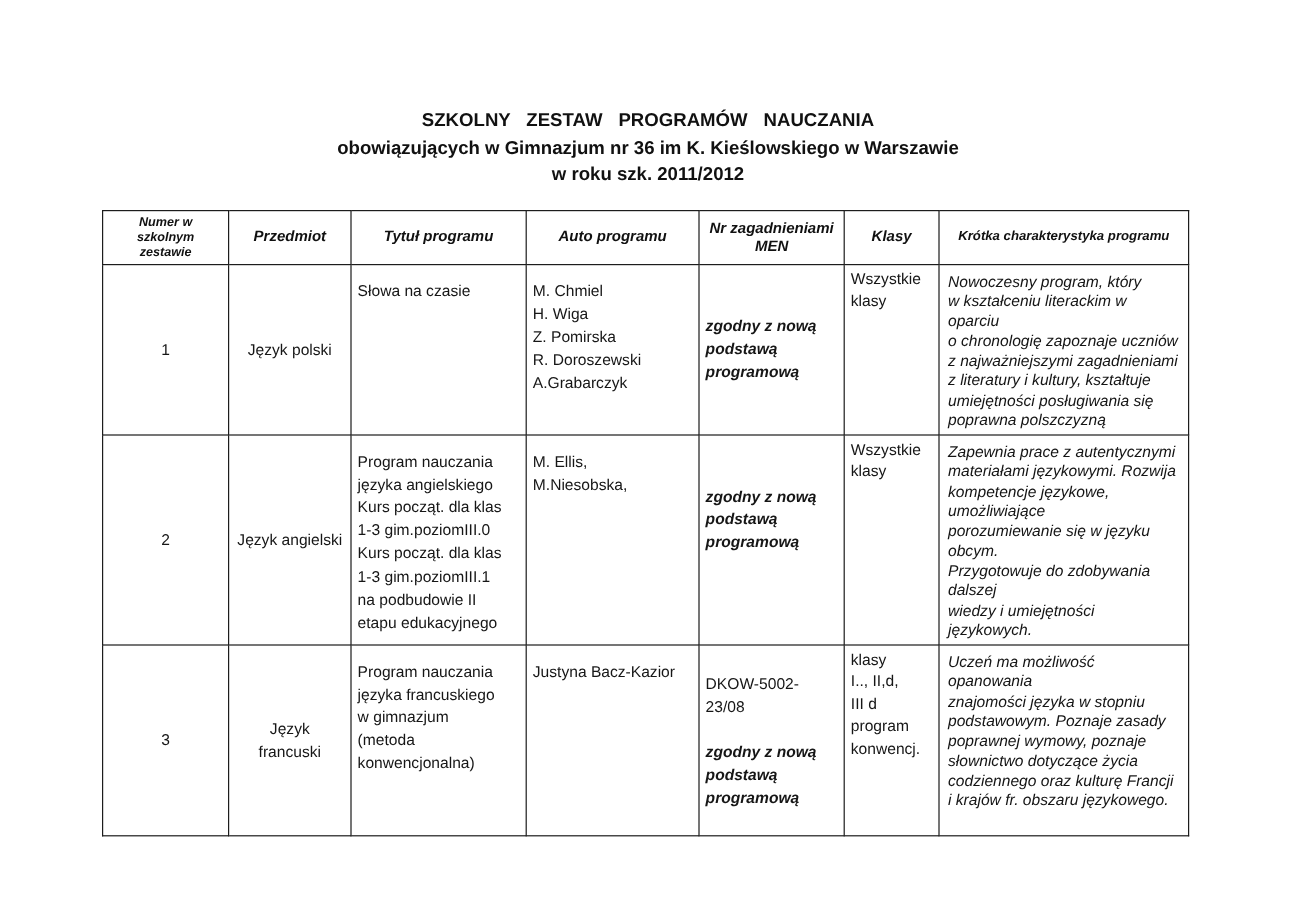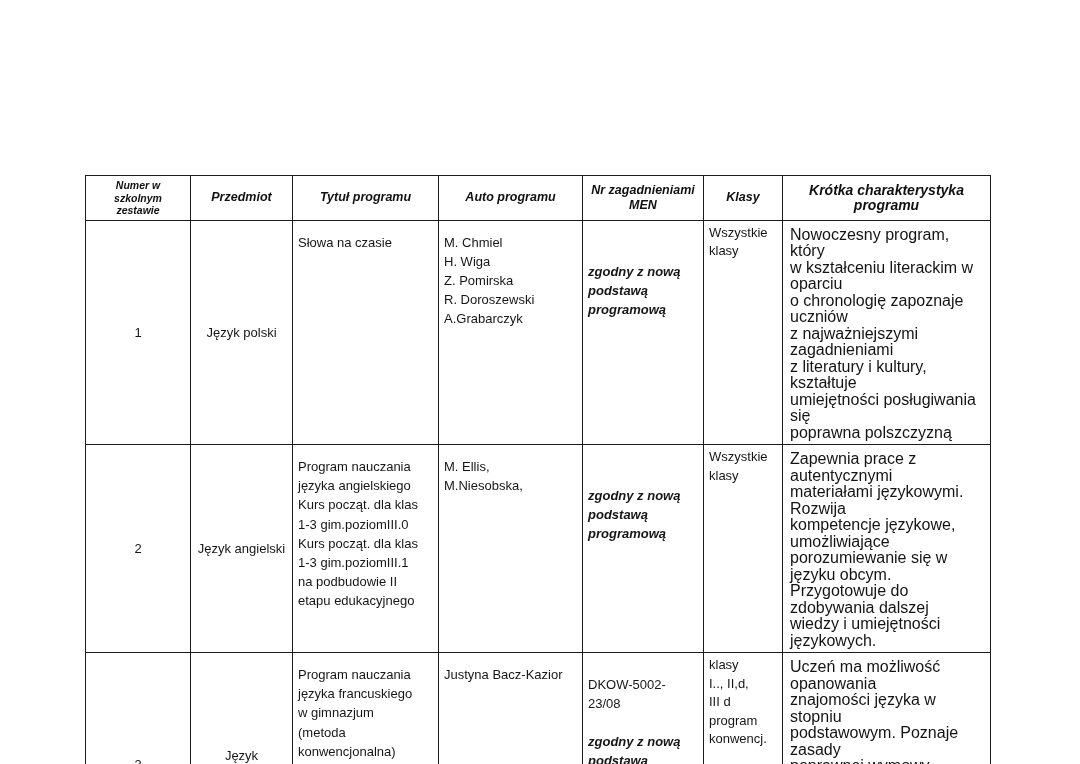--- a/index.html
+++ b/index.html
@@ -49,54 +49,60 @@
   .doc-table th {
     font-style: italic;
     font-weight: bold;
     text-align: center;
     vertical-align: middle;
     font-size: 12.5px;
     line-height: 15px;
     color: #111111;
   }
   th.h-small { font-size: 10.5px; line-height: 12.5px; }
-  th.h-char  { font-size: 14px; }
+  th.h-char  { font-size: 11px; }
   td.c-number, td.c-subject {
     text-align: center;
     vertical-align: middle;
   }
   td.c-classes {
     text-align: left;
     line-height: 18.5px;
   }
   td.c-men {
     font-style: italic;
     line-height: 19px;
   }
   td.c-men .men-number {
     font-style: normal;
     display: block;
     white-space: pre-line;
   }
   td.c-men .men-number:empty { display: none; }
   td.c-men .men-note { display: block; white-space: pre-line; font-weight: bold; }
   td.c-desc {
-    font-size: 16px;
+    font-style: italic;
+    font-size: 13px;
     line-height: 16.5px;
     padding-top: 6px;
     padding-left: 7px;
     color: #141414;
   }
   td.c-title, td.c-authors { line-height: 19.2px; padding-top: 12px; }
 </style>
 </head>
 <body>
 
 <div class="page">
 
+  <div class="title-block">
+    <div class="title-line-1">SZKOLNY ZESTAW PROGRAMÓW NAUCZANIA</div>
+    <div class="title-line-2">obowiązujących w Gimnazjum nr 36 im K. Kieślowskiego w Warszawie</div>
+    <div class="title-line-3">w roku szk. 2011/2012</div>
+  </div>
 
   <table class="doc-table">
     <colgroup>
       <col style="width:105px">
       <col style="width:102px">
       <col style="width:146px">
       <col style="width:144px">
       <col style="width:121px">
       <col style="width:79px">
       <col style="width:208px">

